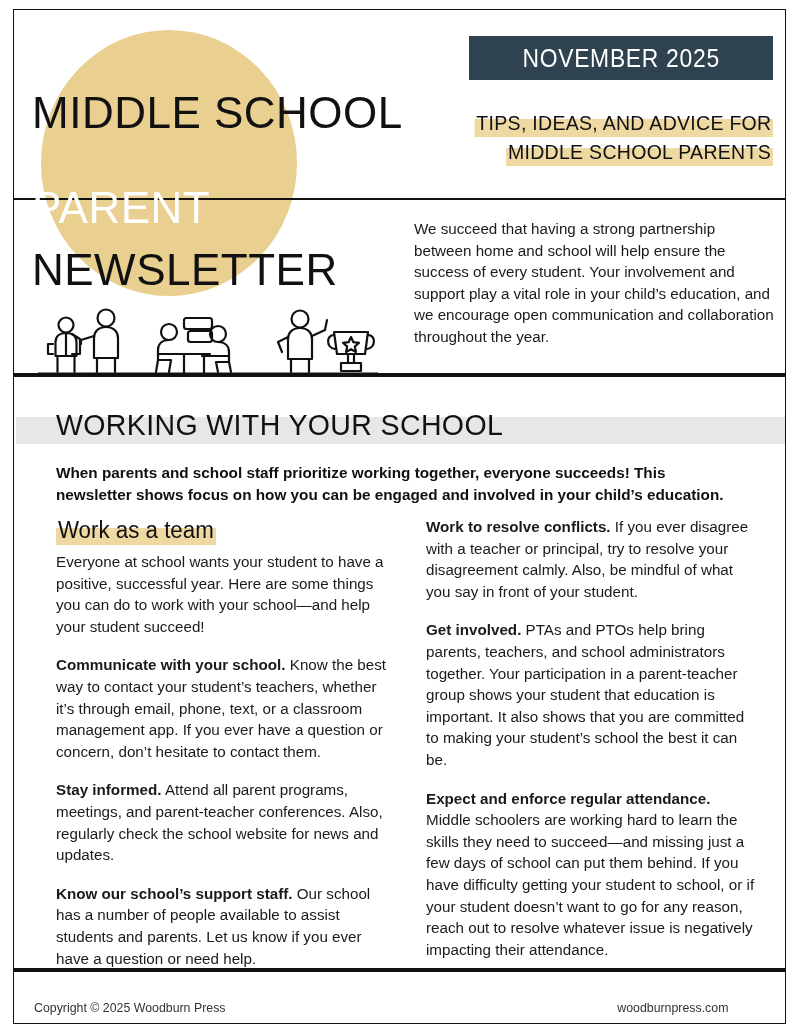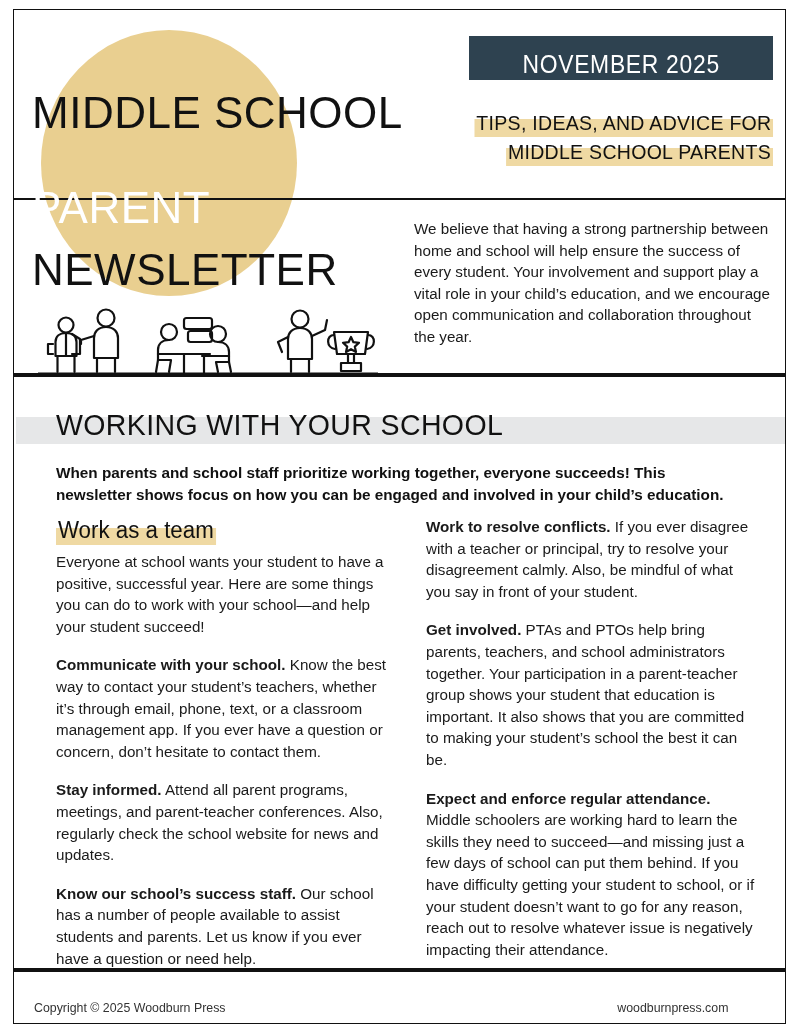--- a/index.html
+++ b/index.html
@@ -88,21 +88,21 @@
 
   
   .date-badge {
     position: absolute;
     left: 455px;
     top: 26px;
     width: 304px;
     height: 44px;
     background: #2e4250;
     display: flex;
-    align-items: flex-end;
+    align-items: center;
     justify-content: center;
   }
   .date-badge span {
     color: #ffffff;
     font-size: 26px;
     font-weight: 400;
     letter-spacing: 0.8px;
     font-stretch: condensed;
     transform: scaleX(0.88);
   }
@@ -267,21 +267,21 @@
     <div class="date-badge">
       <span>NOVEMBER 2025</span>
     </div>
 
     <div class="tagline">
       <div><span class="tagline-line">TIPS, IDEAS, AND ADVICE FOR</span></div>
       <div><span class="tagline-line">MIDDLE SCHOOL PARENTS</span></div>
     </div>
 
     <div class="intro">
-      <div class="intro-body">We believe that having a strong partnership between home and school will help ensure the success of every student. Your involvement and support play a vital role in your child’s education, and we encourage open communication and collaboration throughout the year.</div>
+      <div class="intro-body">We succeed that having a strong partnership between home and school will help ensure the success of every student. Your involvement and support play a vital role in your child’s education, and we encourage open communication and collaboration throughout the year.</div>
     </div>
 
     <svg class="illustration" viewBox="0 0 340 70">
       <g fill="none" stroke="#111111" stroke-width="2.2" stroke-linejoin="round" stroke-linecap="round">
 
         <circle cx="28" cy="19" r="7.5"></circle>
         <path d="M28 27 L28 50 M19.5 50 L19.5 66 M36.5 50 L36.5 66"></path>
         <path d="M28 27 C21 27 17.5 31 17.5 36 L17.5 50 L38.5 50 L38.5 36 C38.5 31 35 27 28 27 Z"></path>
         <path d="M34 28 L42 33 L42 48 L34 48"></path>
         <path d="M15 38 L10 38 L10 48 L15 48"></path>
@@ -326,21 +326,21 @@
   <div class="section-title">WORKING WITH YOUR SCHOOL</div>
   <div class="section-lede">When parents and school staff prioritize working together, everyone succeeds! This newsletter shows focus on how you can be engaged and involved in your child’s education.</div>
 
   <div class="columns">
 
     <div class="col">
       <div><span class="col-heading">Work as a team</span></div>
       <p class="para"><b></b><span>Everyone at school wants your student  to have a positive, successful year. Here are some things you can do to work with your school—and help your student succeed!</span></p>
       <p class="para"><b>Communicate with your school.</b><span> Know the best way to contact your student’s teachers, whether it’s through email, phone, text, or a classroom management app. If you ever have a question or concern, don’t hesitate to contact them.</span></p>
       <p class="para"><b>Stay informed.</b><span> Attend all parent programs, meetings, and parent-teacher conferences. Also, regularly check the school website for news and updates.</span></p>
-      <p class="para"><b>Know our school’s success staff.</b><span> Our school has a number of people available to assist students and parents. Let us know if you ever have a question or need help.</span></p>
+      <p class="para"><b>Know our school’s support staff.</b><span> Our school has a number of people available to assist students and parents. Let us know if you ever have a question or need help.</span></p>
     </div>
 
     <div class="col">
       <p class="para"><b>Work to resolve conflicts.</b><span> If you ever disagree with a teacher or principal, try to resolve your disagreement calmly. Also, be mindful of what you say in front of your student.</span></p>
       <p class="para"><b>Get involved.</b><span> PTAs and PTOs help bring parents, teachers, and school administrators together. Your participation in a parent-teacher group shows your student that education is important. It also shows that you are committed to making your student’s school the best it can be.</span></p>
       <p class="para"><b>Expect and enforce regular attendance.</b><span> Middle schoolers are working hard to learn the skills they need to succeed—and missing just a few days of school can put them behind. If you have difficulty getting your student to school, or if your student doesn’t want to go for any reason, reach out to resolve whatever issue is negatively impacting their attendance.</span></p>
     </div>
   </div>
 
   <div class="footer-rule"></div>

